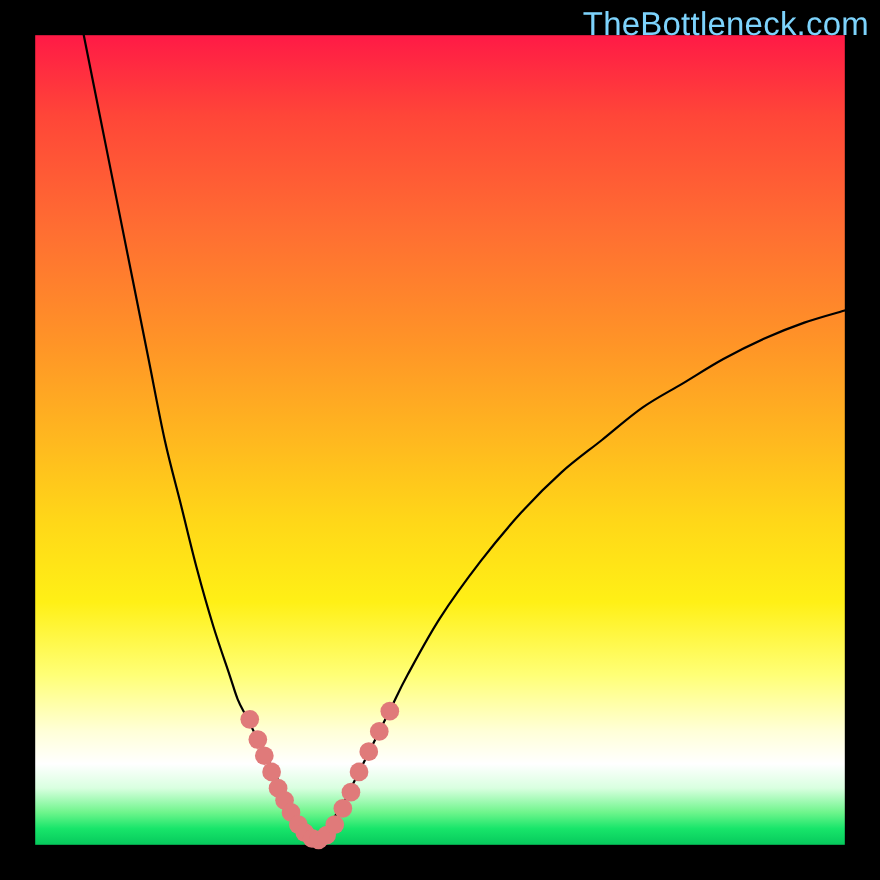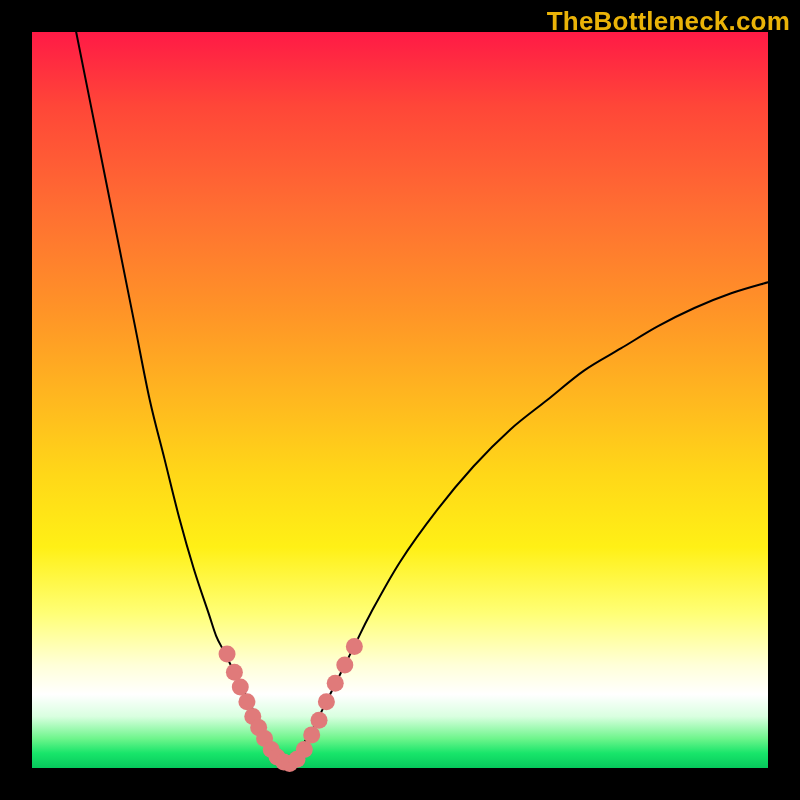--- a/index.html
+++ b/index.html
@@ -14,23 +14,23 @@
   .frame {
     position: relative;
     width: 800px;
     height: 800px;
     background: #000;
   }
   .watermark {
     position: absolute;
     top: 6px;
     right: 10px;
-    color: #eab308;
-    font-size: 26px;
-    font-weight: 700;
+    color: #7dd3fc;
+    font-size: 30px;
+    font-weight: 400;
     letter-spacing: 0.2px;
     z-index: 10;
   }
   .plot-area {
     position: absolute;
     left: 32px;
     top: 32px;
     width: 736px;
     height: 736px;
     

